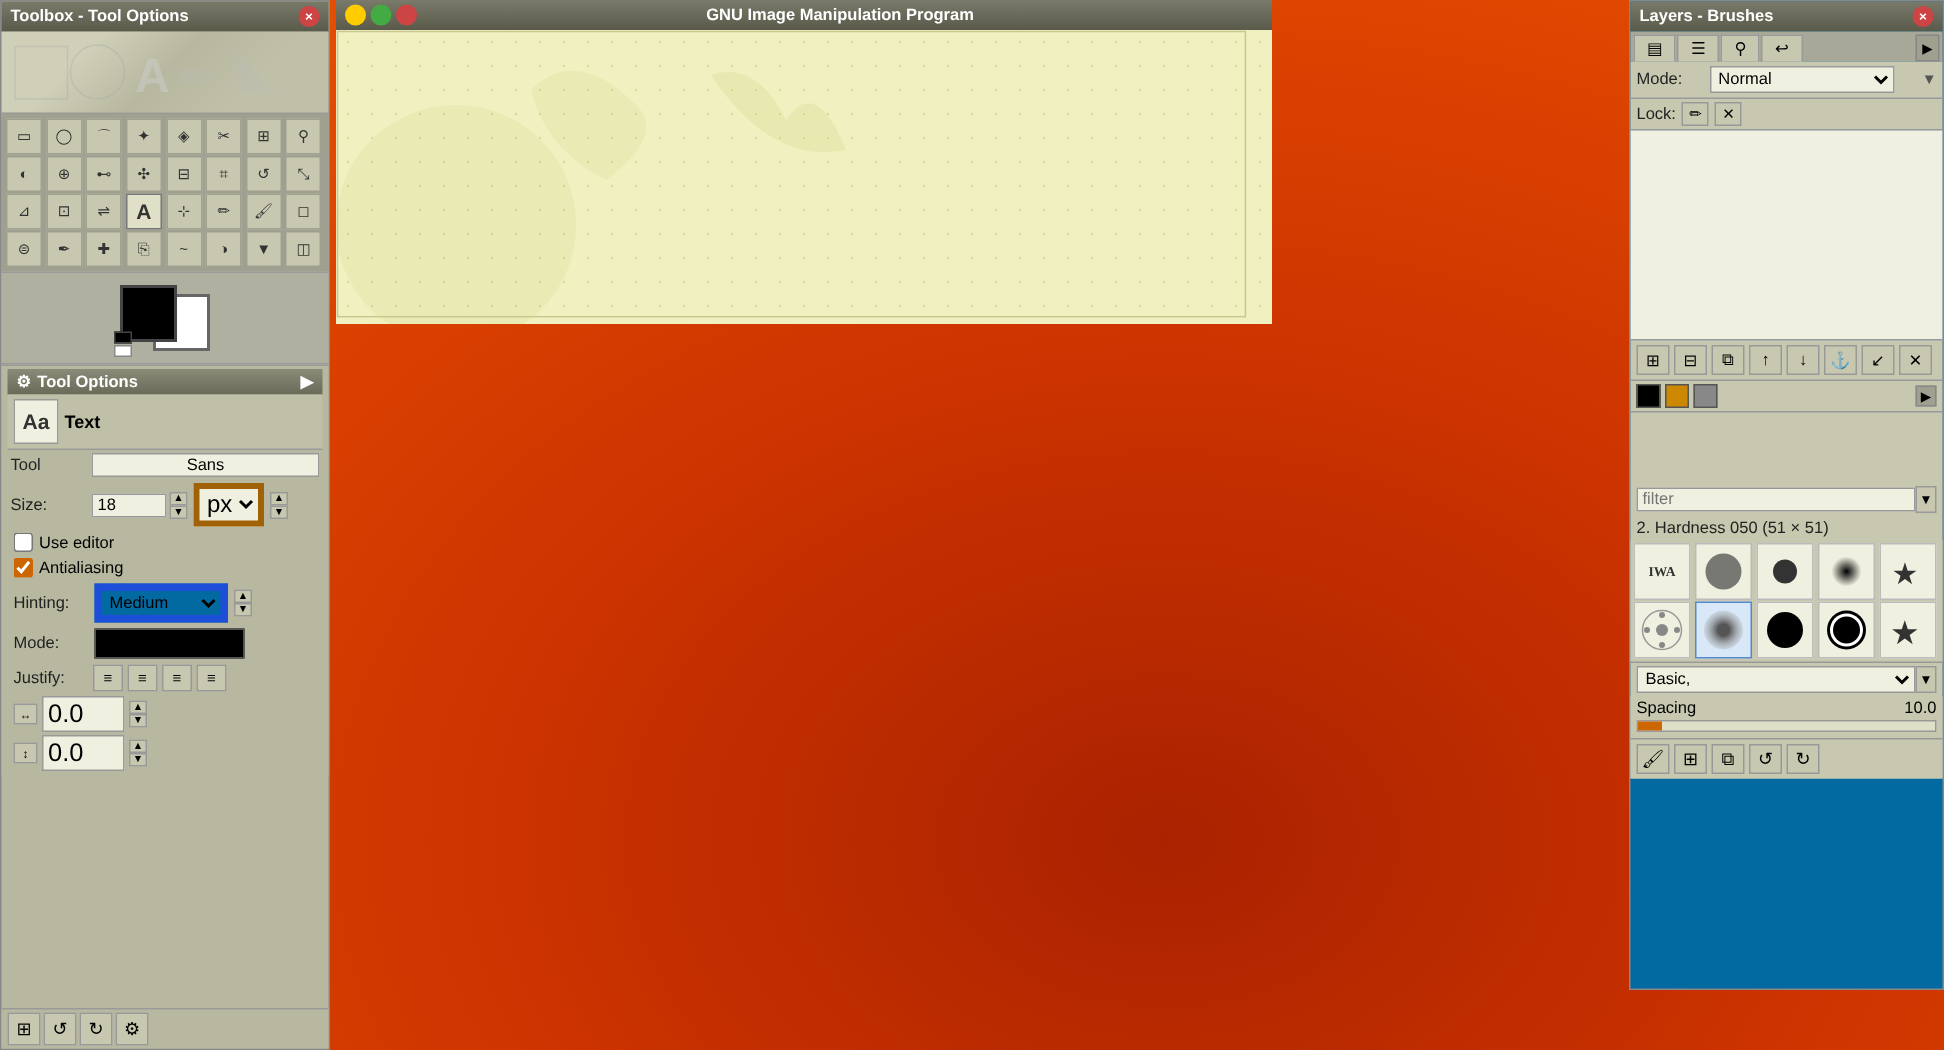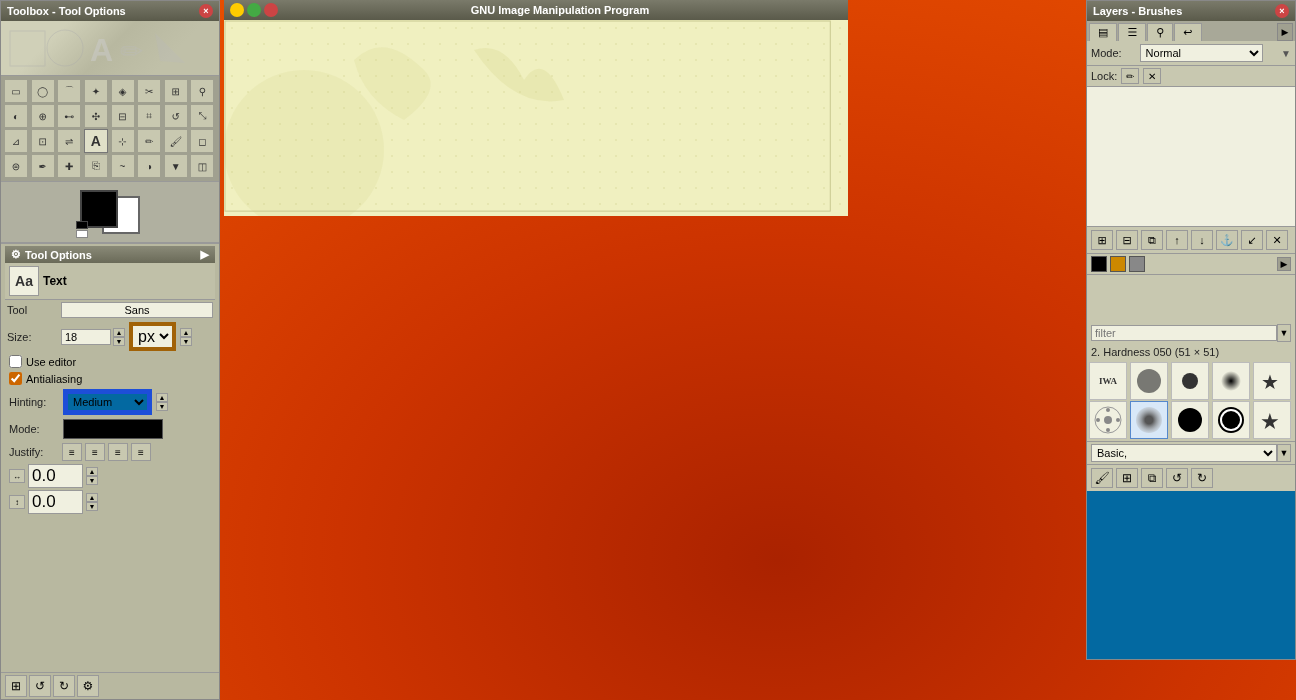--- a/index.html
+++ b/index.html
@@ -936,20 +936,29 @@
 
     <div id="brush-category">
       <select class="brush-cat-select">
         <option>Basic,</option>
         <option>All</option>
         <option>Basics</option>
       </select>
       <div class="brush-filter-arrow">▼</div>
     </div>
 
+    <div style="padding:2px 4px;background:#c8c8b0;">
+      <div style="display:flex;align-items:center;justify-content:space-between;">
+        <span style="font-size:11px;">Spacing</span>
+        <span style="font-size:11px;">10.0</span>
+      </div>
+      <div style="height:8px;background:#e0e0c8;border:1px solid #999;margin:2px 0;position:relative;">
+        <div style="position:absolute;left:0;top:0;bottom:0;width:8%;background:#cc6600;"></div>
+      </div>
+    </div>
 
     <div id="brushes-bottom-toolbar">
       <div class="brushes-tool-btn">🖌</div>
       <div class="brushes-tool-btn">⊞</div>
       <div class="brushes-tool-btn">⧉</div>
       <div class="brushes-tool-btn">↺</div>
       <div class="brushes-tool-btn">↻</div>
     </div>
   </div>
 </div>

